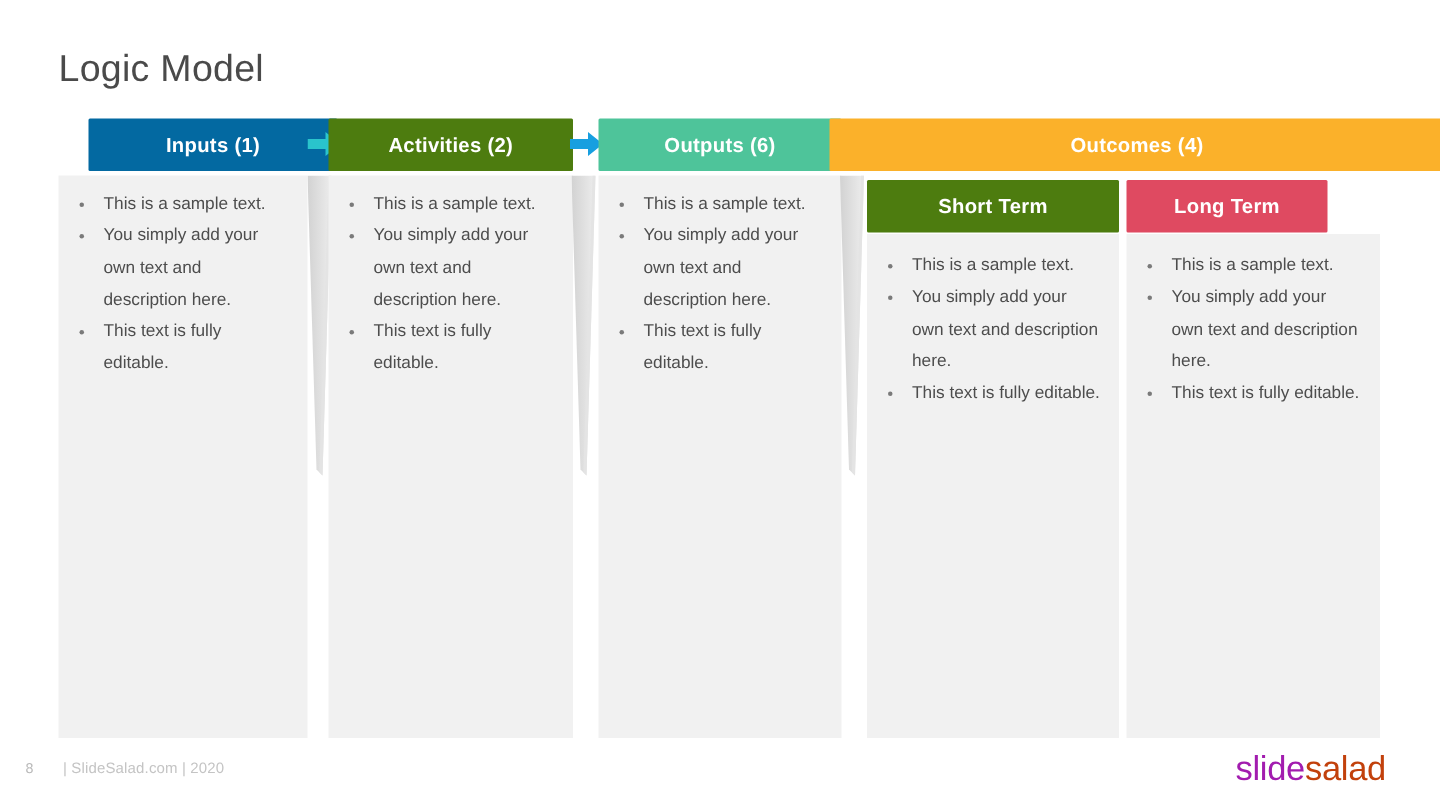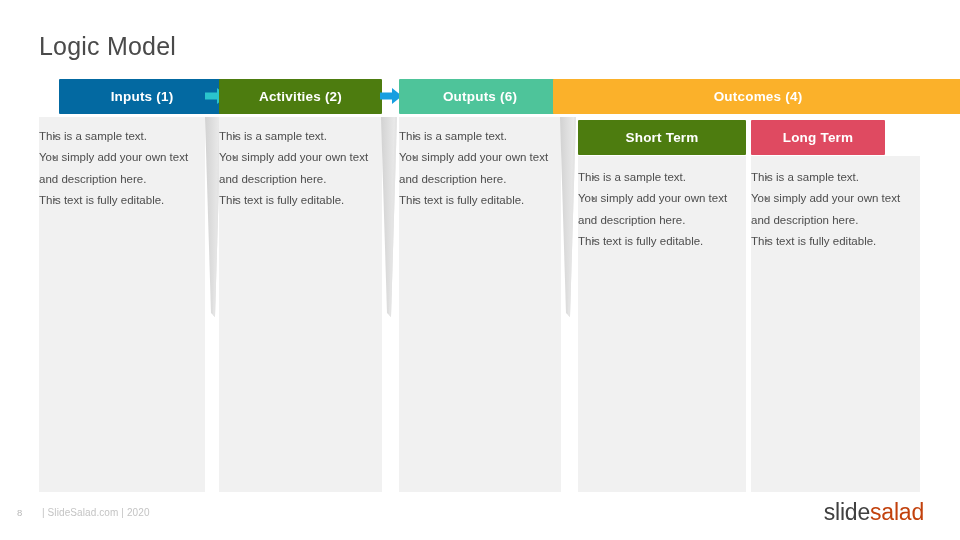--- a/index.html
+++ b/index.html
@@ -76,20 +76,21 @@
     list-style: none;
     margin: 0;
     padding: 0;
     position: absolute;
     left: 0;
     right: 0;
     top: 9px;
   }
   .bullets li {
     position: relative;
+    padding-left: 30px;
     padding-right: 12px;
     font-size: 11.5px;
     line-height: 21.3px;
     color: #4d4d4d;
     margin-bottom: 0px;
   }
   .bullets li::before {
     content: "";
     position: absolute;
     left: 14px;
@@ -129,21 +130,21 @@
   .logo {
     position: absolute;
     right: 36px;
     top: 498px;
     font-size: 23px;
     letter-spacing: -0.2px;
     font-weight: 400;
     line-height: 28px;
     white-space: nowrap;
   }
-  .logo .lo-1 { color: #404040; }
+  .logo .lo-1 { color: #a21caf; }
   .logo .lo-2 { color: #c2410c; }
 </style>
 </head>
 <body>
 
 <div id="slide">
 
   <div class="slide-title">Logic Model</div>
 
   <div class="header-bar" style="left:39px; top:79px; width:166px; background:#0369a1;margin-left:20px;">

